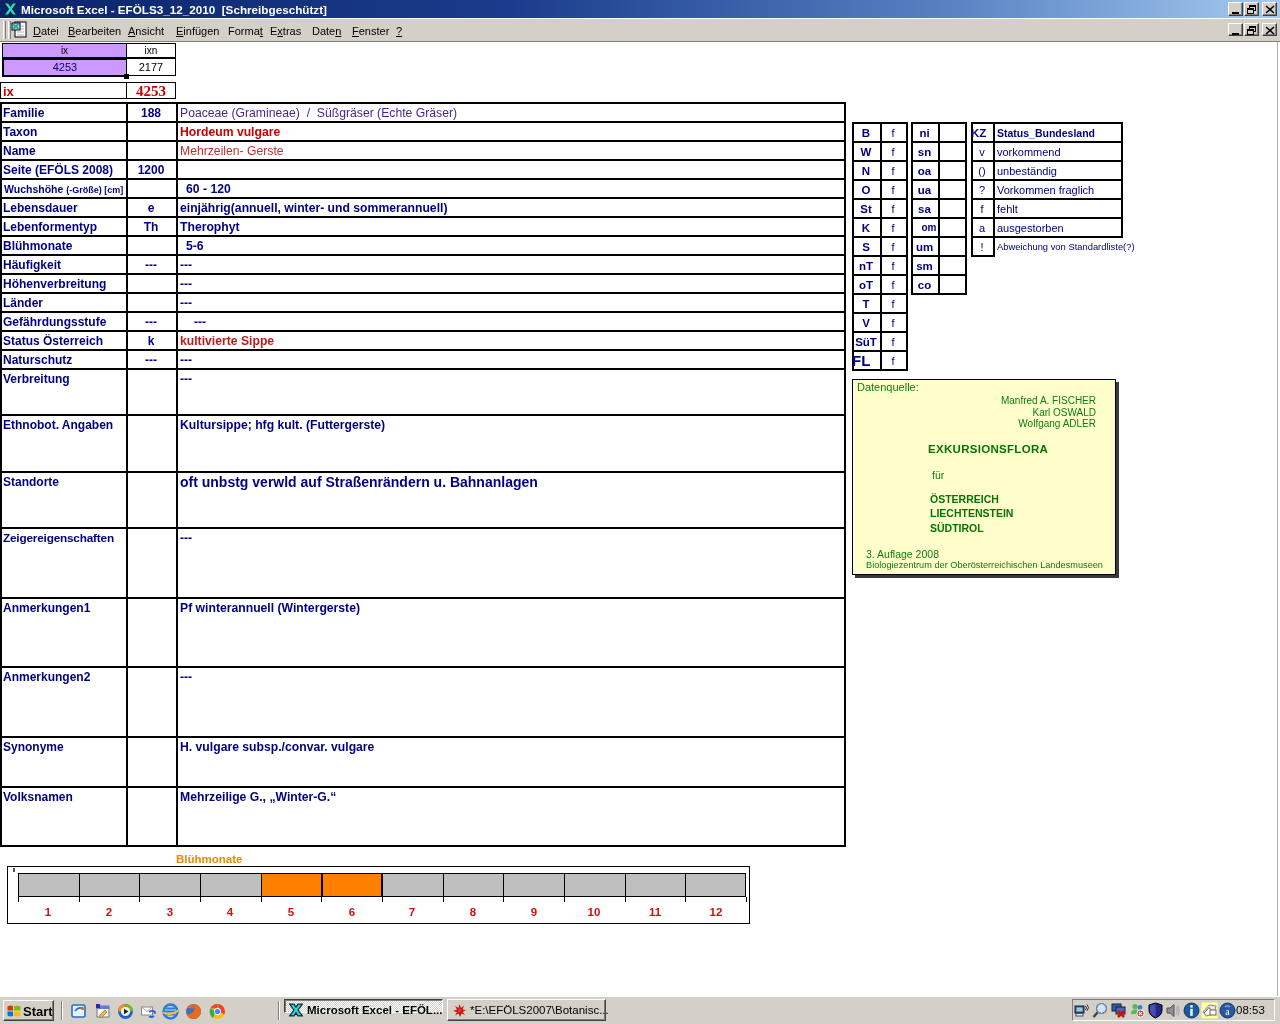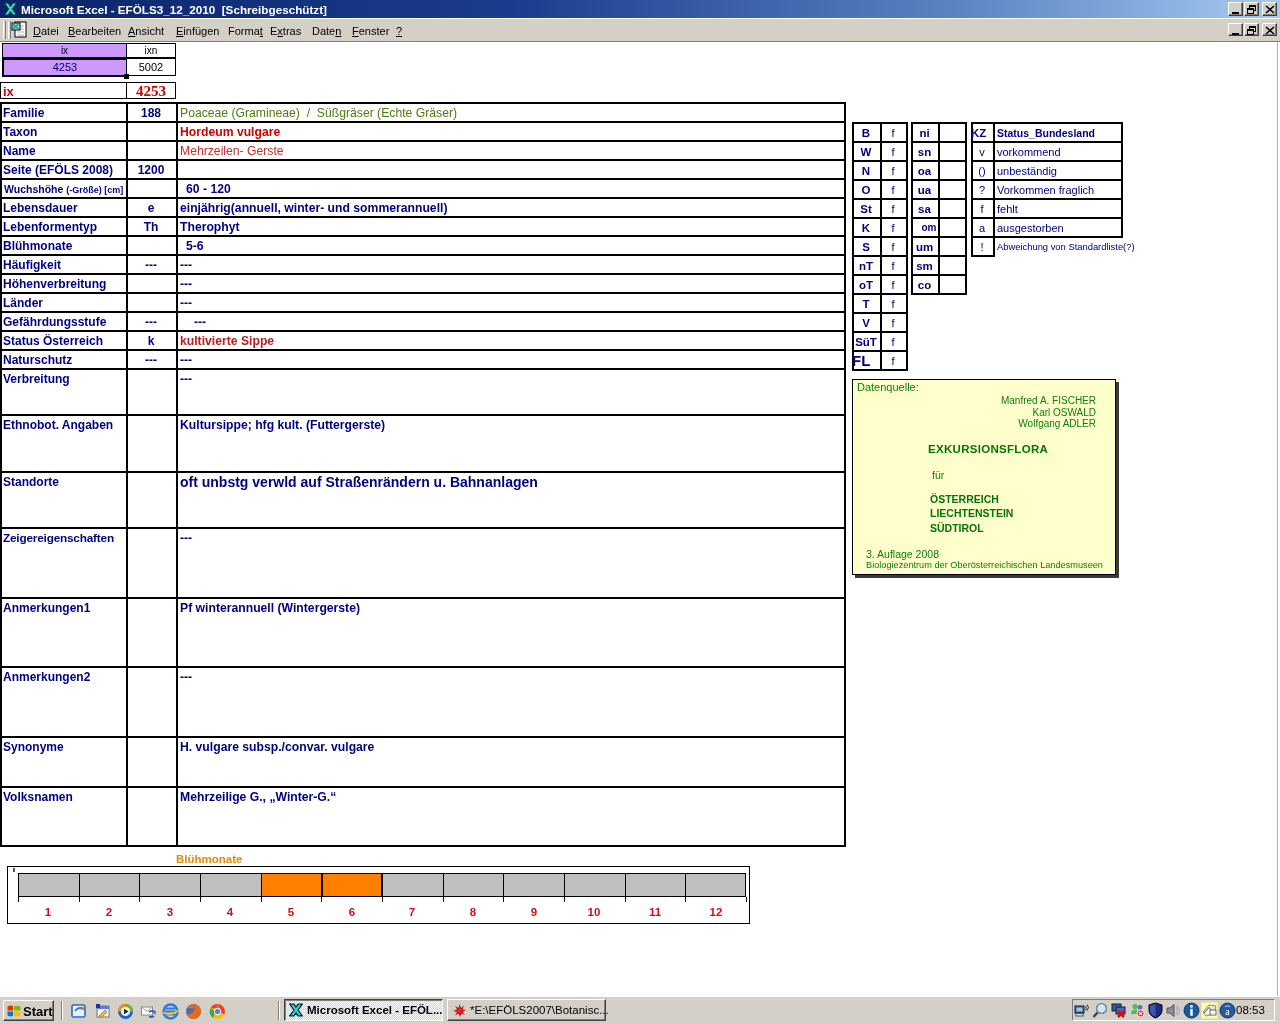--- a/index.html
+++ b/index.html
@@ -55,21 +55,21 @@
     <div class="a" style="left:2px;top:5px;width:7px;height:6px;border:1px solid #000;border-top:2px solid #000;background:#d4d0c8"></div>
   </div>
 <div class="a" style="left:1262px;top:23px;width:15px;height:13px;background:#d4d0c8;border-top:1px solid #fff;border-left:1px solid #fff;border-right:1px solid #404040;border-bottom:1px solid #404040;box-shadow:inset -1px -1px 0 #808080">
     <svg class="a" style="left:2px;top:2px" width="10" height="9" viewBox="0 0 10 9">
       <path d="M1 1 L9 8 M9 1 L1 8" stroke="#000" stroke-width="1.6"></path>
     </svg>
   </div>
 <div class="a" style="left:2px;top:43px;width:125px;height:15px;background:#cc99ff;border:1px solid #000;text-align:center;font-size:10px;line-height:14px;color:#000">ix</div>
 <div class="a" style="left:126px;top:43px;width:50px;height:15px;background:#fff;border:1px solid #000;text-align:center;font-size:10px;line-height:14px;color:#000">ixn</div>
 <div class="a" style="left:2px;top:58px;width:126px;height:19px;background:#cc99ff;border:2px solid #000;text-align:center;font-size:11px;line-height:15px;color:#000080">4253</div>
-<div class="a" style="left:127px;top:58px;width:49px;height:18px;background:#fff;border:1px solid #000;border-left:none;text-align:center;font-size:11px;line-height:16px;color:#000">5002</div>
+<div class="a" style="left:127px;top:58px;width:49px;height:18px;background:#fff;border:1px solid #000;border-left:none;text-align:center;font-size:11px;line-height:16px;color:#000">2177</div>
 <div class="a" style="left:124px;top:74px;width:5px;height:5px;background:#000"></div>
 <div class="a" style="left:0;top:82px;width:127px;height:17px;border:1px solid #000"></div>
 <div class="a" style="left:126px;top:82px;width:50px;height:17px;border:1px solid #000"></div>
 <div class="a b" style="left:3px;top:84px;font-size:13px;color:#cc0000">ix</div>
 <div class="a b" style="left:126px;top:83px;width:50px;text-align:center;font-size:15px;color:#cc0000;font-family:'Liberation Serif',serif">4253</div>
 <div class="hl" style="left:0;top:102px;width:846px;height:2px"></div>
 <div class="hl" style="left:0;top:121px;width:846px;height:2px"></div>
 <div class="hl" style="left:0;top:140px;width:846px;height:2px"></div>
 <div class="hl" style="left:0;top:159px;width:846px;height:2px"></div>
 <div class="hl" style="left:0;top:178px;width:846px;height:2px"></div>
@@ -90,21 +90,21 @@
 <div class="hl" style="left:0;top:666px;width:846px;height:2px"></div>
 <div class="hl" style="left:0;top:736px;width:846px;height:2px"></div>
 <div class="hl" style="left:0;top:786px;width:846px;height:2px"></div>
 <div class="hl" style="left:0;top:845px;width:846px;height:2px"></div>
 <div class="vl" style="left:0px;top:102px;width:2px;height:745px"></div>
 <div class="vl" style="left:126px;top:102px;width:2px;height:745px"></div>
 <div class="vl" style="left:176px;top:102px;width:2px;height:745px"></div>
 <div class="vl" style="left:844px;top:102px;width:2px;height:745px"></div>
 <div class="a b nv" style="left:3px;top:106px;width:121px;font-size:12px;line-height:15px;white-space:nowrap">Familie</div>
 <div class="a b" style="left:128px;top:106px;width:46px;text-align:center;font-size:12px;line-height:15px;color:#000080">188</div>
-<div class="a" style="left:180px;top:106px;font-size:12.2px;line-height:15px;color:#4d7c0f;white-space:nowrap">Poaceae (Gramineae)&nbsp; / &nbsp;Süßgräser (Echte Gräser)</div>
+<div class="a" style="left:180px;top:106px;font-size:12.2px;line-height:15px;color:#4c1d95;white-space:nowrap">Poaceae (Gramineae)&nbsp; / &nbsp;Süßgräser (Echte Gräser)</div>
 <div class="a b nv" style="left:3px;top:125px;width:121px;font-size:12px;line-height:15px;white-space:nowrap">Taxon</div>
 <div class="a b" style="left:180px;top:125px;font-size:12.2px;line-height:15px;color:#cc0000;white-space:nowrap">Hordeum vulgare</div>
 <div class="a b nv" style="left:3px;top:144px;width:121px;font-size:12px;line-height:15px;white-space:nowrap">Name</div>
 <div class="a" style="left:180px;top:144px;font-size:12.2px;line-height:15px;color:#c03030;white-space:nowrap">Mehrzeilen- Gerste</div>
 <div class="a b nv" style="left:3px;top:163px;width:121px;font-size:12px;line-height:15px;white-space:nowrap">Seite (EFÖLS 2008)</div>
 <div class="a b" style="left:128px;top:163px;width:46px;text-align:center;font-size:12px;line-height:15px;color:#000080">1200</div>
 <div class="a b nv" style="left:4px;top:182px;font-size:10.5px;line-height:14px;white-space:nowrap">Wuchshöhe <span style="font-size:9px">(-Größe) [cm]</span></div>
 <div class="a b" style="left:186px;top:182px;font-size:12.2px;line-height:15px;color:#000080;white-space:nowrap">60 - 120</div>
 <div class="a b nv" style="left:3px;top:201px;width:121px;font-size:12px;line-height:15px;white-space:nowrap">Lebensdauer</div>
 <div class="a b" style="left:128px;top:201px;width:46px;text-align:center;font-size:12px;line-height:15px;color:#000080">e</div>
@@ -337,21 +337,21 @@
 <svg class="a" style="left:209px;top:1003px" width="17" height="17" viewBox="0 0 17 17">
 <circle cx="8.5" cy="8.5" r="7.5" fill="#f4c20d"></circle>
 <path d="M8.5 1 A7.5 7.5 0 0 1 15.3 11.5 L10.5 8.5 Z" fill="#ea4335"></path>
 <path d="M8.5 1 A7.5 7.5 0 0 1 15.3 11.5 L12 13.8 Z" fill="#4285f4" opacity="0"></path>
 <path d="M1.7 5 A7.5 7.5 0 0 1 8.5 1 L8.5 6 Z" fill="#ea4335"></path>
 <path d="M1.7 5 L6.5 8.5 L4 15 A7.5 7.5 0 0 1 1.7 5 Z" fill="#34a853"></path>
 <circle cx="8.5" cy="8.5" r="3.4" fill="#fff"></circle>
 <circle cx="8.5" cy="8.5" r="2.6" fill="#4285f4"></circle>
   </svg>
 <div class="a" style="left:278px;top:1001px;width:2px;height:19px;border-left:1px solid #808080;border-right:1px solid #fff"></div>
-<div class="a" style="left:284px;top:999px;width:159px;height:22px;
+<div class="a" style="left:284px;top:999px;width:159px;height:14px;
 border-top:1px solid #404040;border-left:1px solid #404040;border-right:1px solid #fff;border-bottom:1px solid #fff;
 box-shadow:inset 1px 1px 0 #808080;
 background:#ece9e2;background-image:conic-gradient(#fff 0 25%,#d4d0c8 0 50%,#fff 0 75%,#d4d0c8 0);background-size:2px 2px">
 <svg class="a" style="left:4px;top:3px" width="14" height="14" viewBox="0 0 15 14">
 <path d="M0.8 0.8 L5.4 0.8 L7.5 3.9 L9.6 0.8 L14.2 0.8 L9.7 7 L14.2 13.2 L9.6 13.2 L7.5 10.1 L5.4 13.2 L0.8 13.2 L5.3 7 Z" fill="#35d2d2" stroke="#06283c" stroke-width="1.3"></path>
     </svg>
 <div class="a b" style="left:22px;top:4px;font-size:11.5px;color:#000;white-space:nowrap">Microsoft Excel - EFÖL...</div>
   </div>
 <div class="a" style="left:447px;top:999px;width:159px;height:22px;background:#d4d0c8;
 border-top:1px solid #fff;border-left:1px solid #fff;border-right:1px solid #404040;border-bottom:1px solid #404040;box-shadow:inset -1px -1px 0 #808080">

